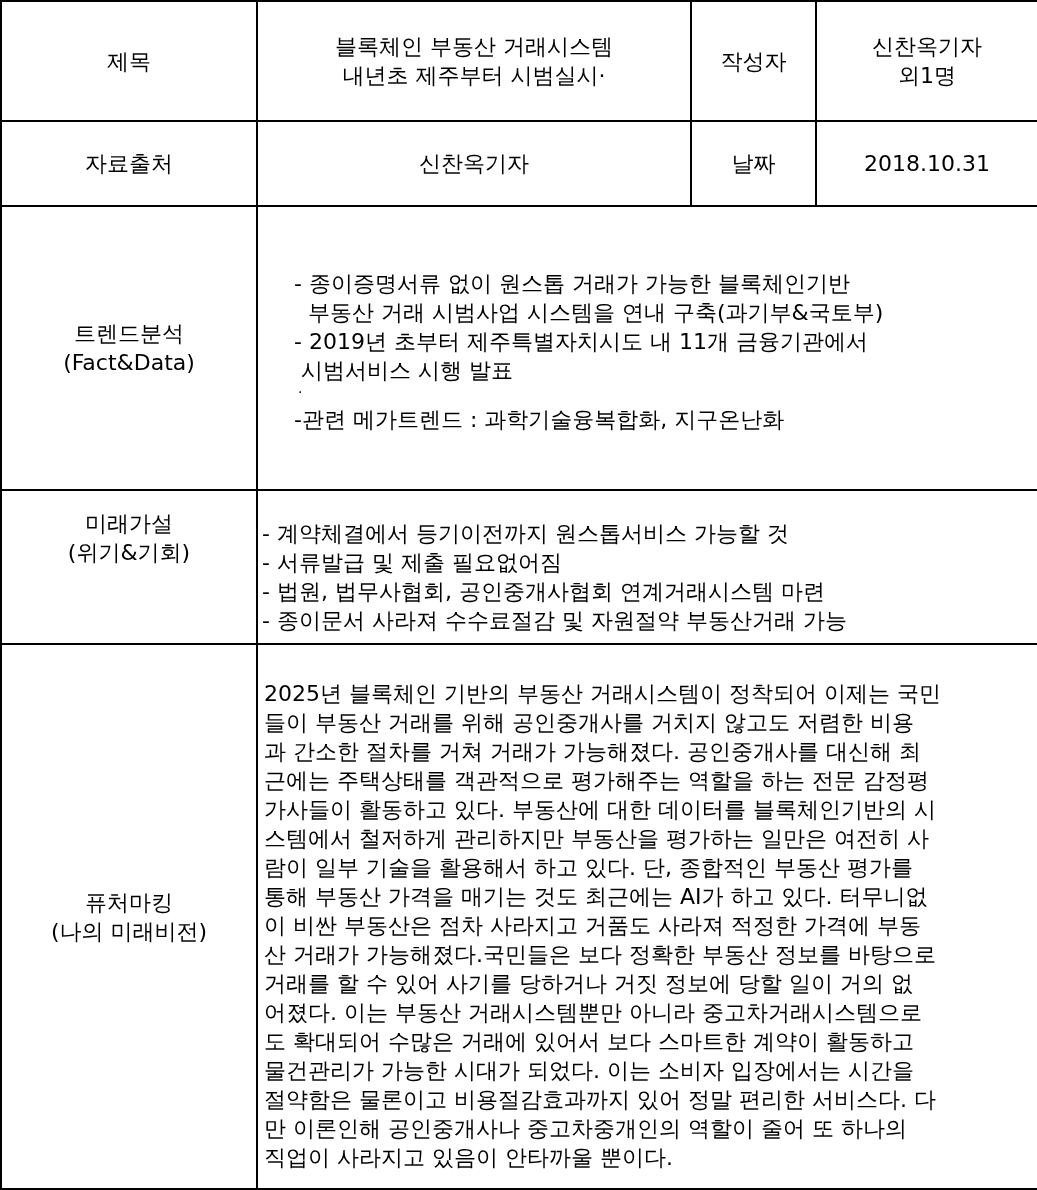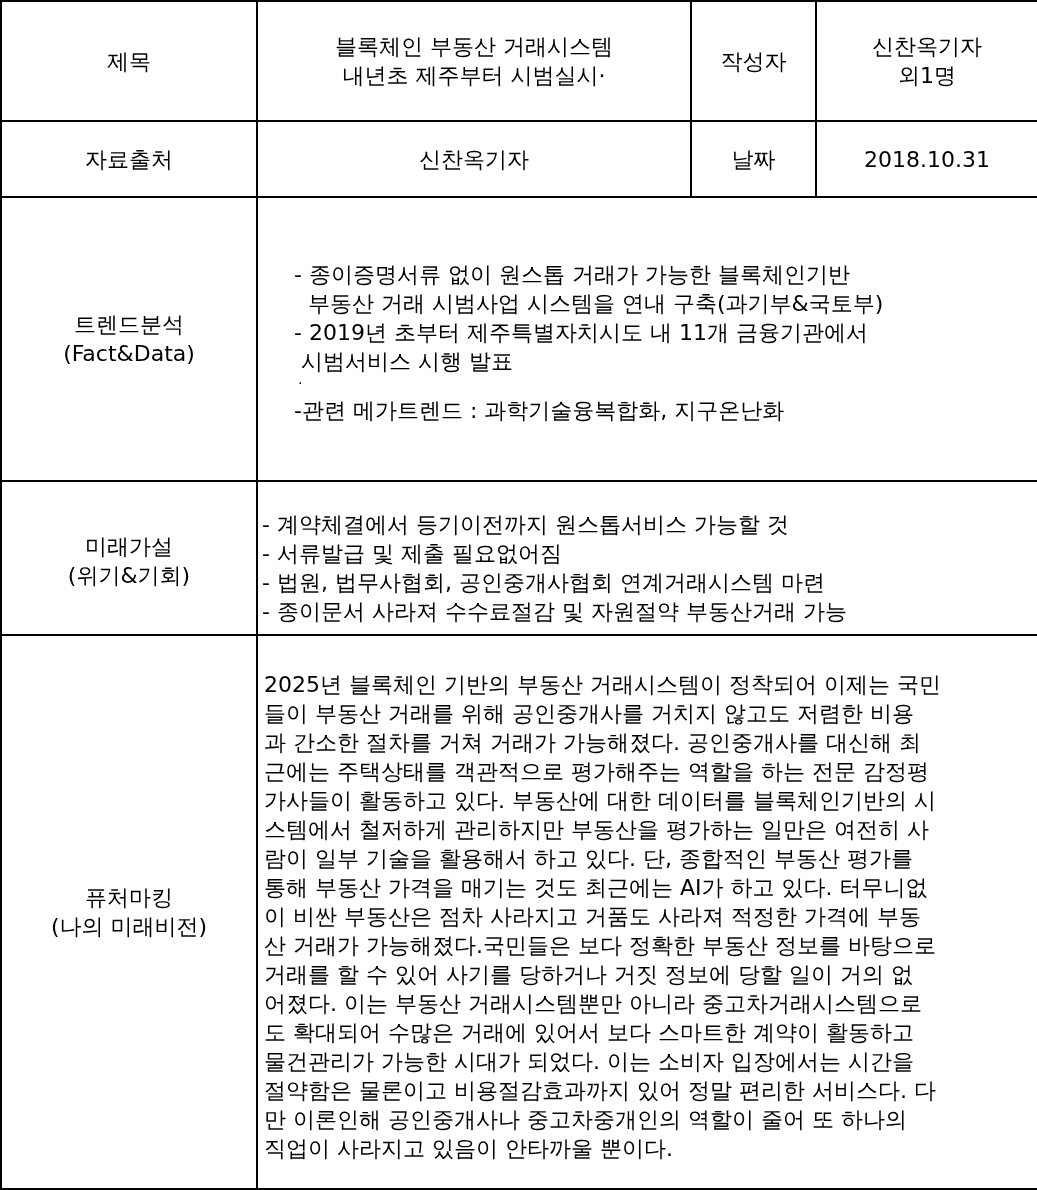--- a/index.html
+++ b/index.html
@@ -54,21 +54,21 @@
       <span style="display:block">내년초 제주부터 시범실시·</span>
     </td>
     <td class="center">
       <span>작성자</span>
     </td>
     <td class="center">
       <span style="display:block">신찬옥기자</span>
       <span style="display:block">외1명</span>
     </td>
   </tr>
-  <tr style="height:76px">
+  <tr style="height:85px">
     <td class="center">
       <span>자료출처</span>
     </td>
     <td class="center">
       <span>신찬옥기자</span>
     </td>
     <td class="center">
       <span>날짜</span>
     </td>
     <td class="center">
@@ -85,21 +85,21 @@
         <span class="ln">- 종이증명서류 없이 원스톱 거래가 가능한 블록체인기반</span>
         <span class="ln">  부동산 거래 시범사업 시스템을 연내 구축(과기부&amp;국토부)</span>
         <span class="ln">- 2019년 초부터 제주특별자치시도 내 11개 금융기관에서</span>
         <span class="ln"> 시범서비스 시행 발표</span>
         <span class="dot">·</span>
         <span class="ln" style="margin-top:6px">-관련 메가트렌드 : 과학기술융복합화, 지구온난화</span>
       </div>
     </td>
   </tr>
   <tr style="height:154px">
-    <td class="label" style="vertical-align:top; padding-top:50px">
+    <td class="label" style="vertical-align:top; padding-top:18px">
       <span class="sub">미래가설</span>
       <span class="sub">(위기&amp;기회)</span>
     </td>
     <td colspan="3" class="lines" style="vertical-align:top; padding-top:28px">
       <span class="ln">- 계약체결에서 등기이전까지 원스톱서비스 가능할 것</span>
       <span class="ln">- 서류발급 및 제출 필요없어짐</span>
       <span class="ln">- 법원, 법무사협회, 공인중개사협회 연계거래시스템 마련</span>
       <span class="ln">- 종이문서 사라져 수수료절감 및 자원절약 부동산거래 가능</span>
     </td>
   </tr>

